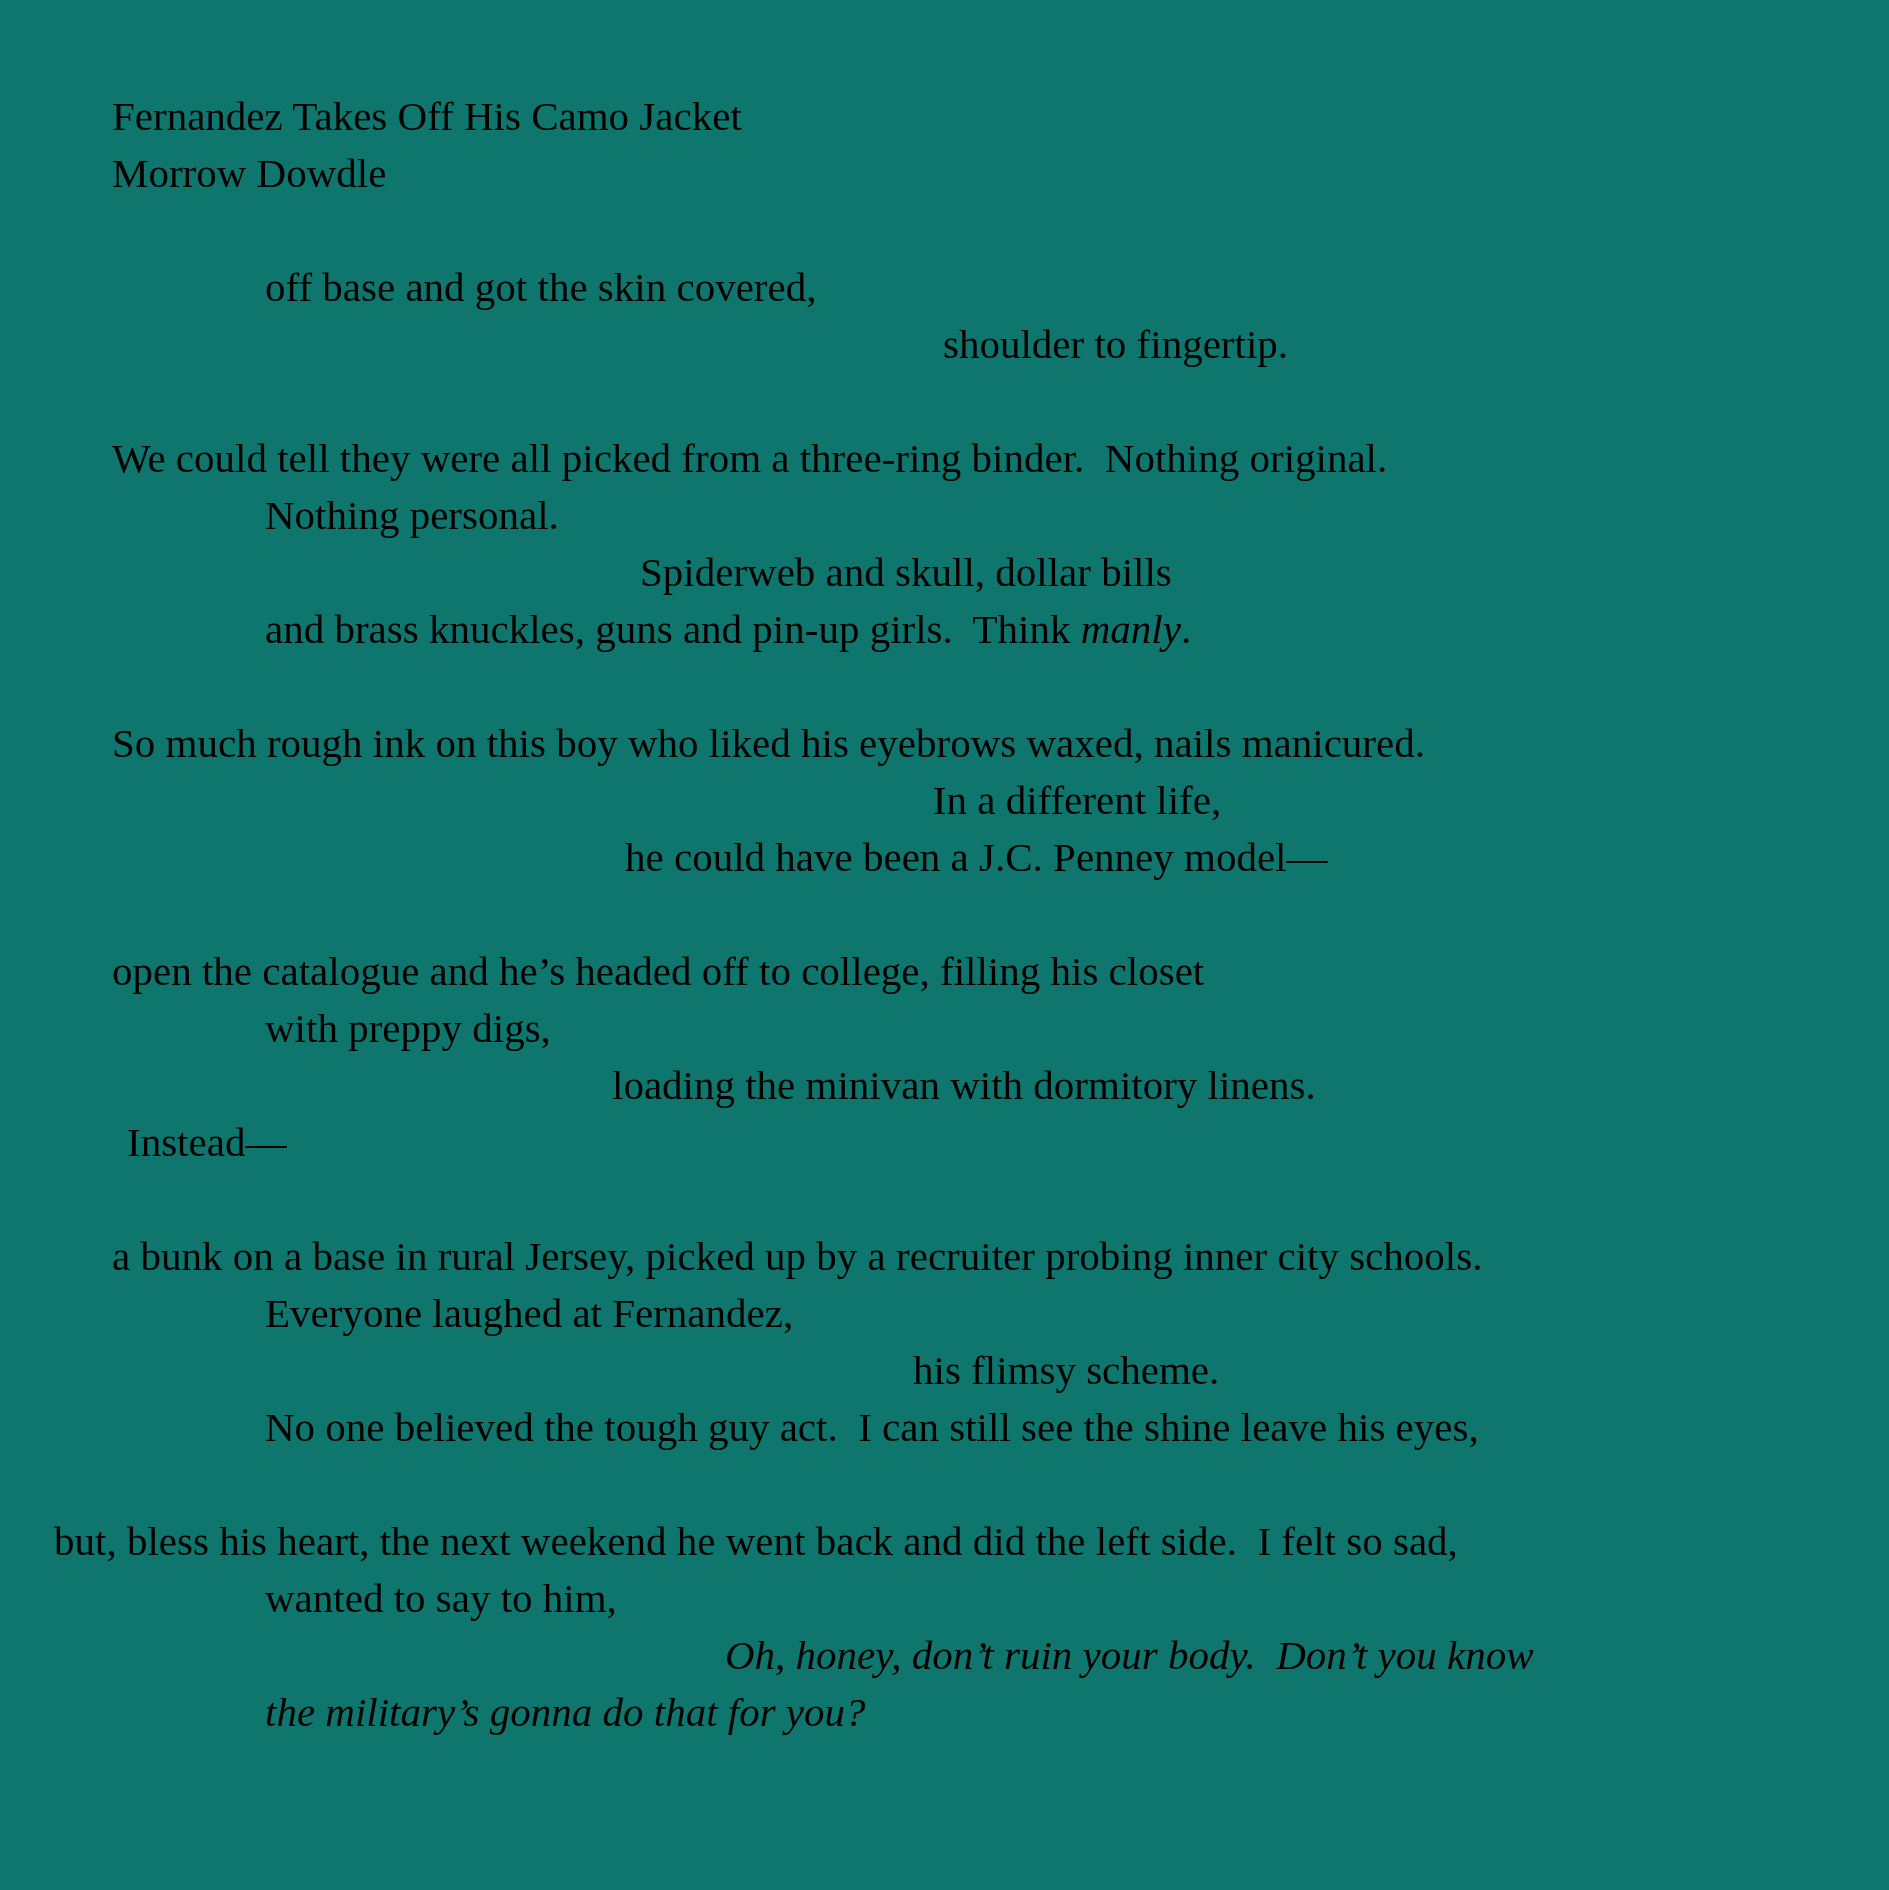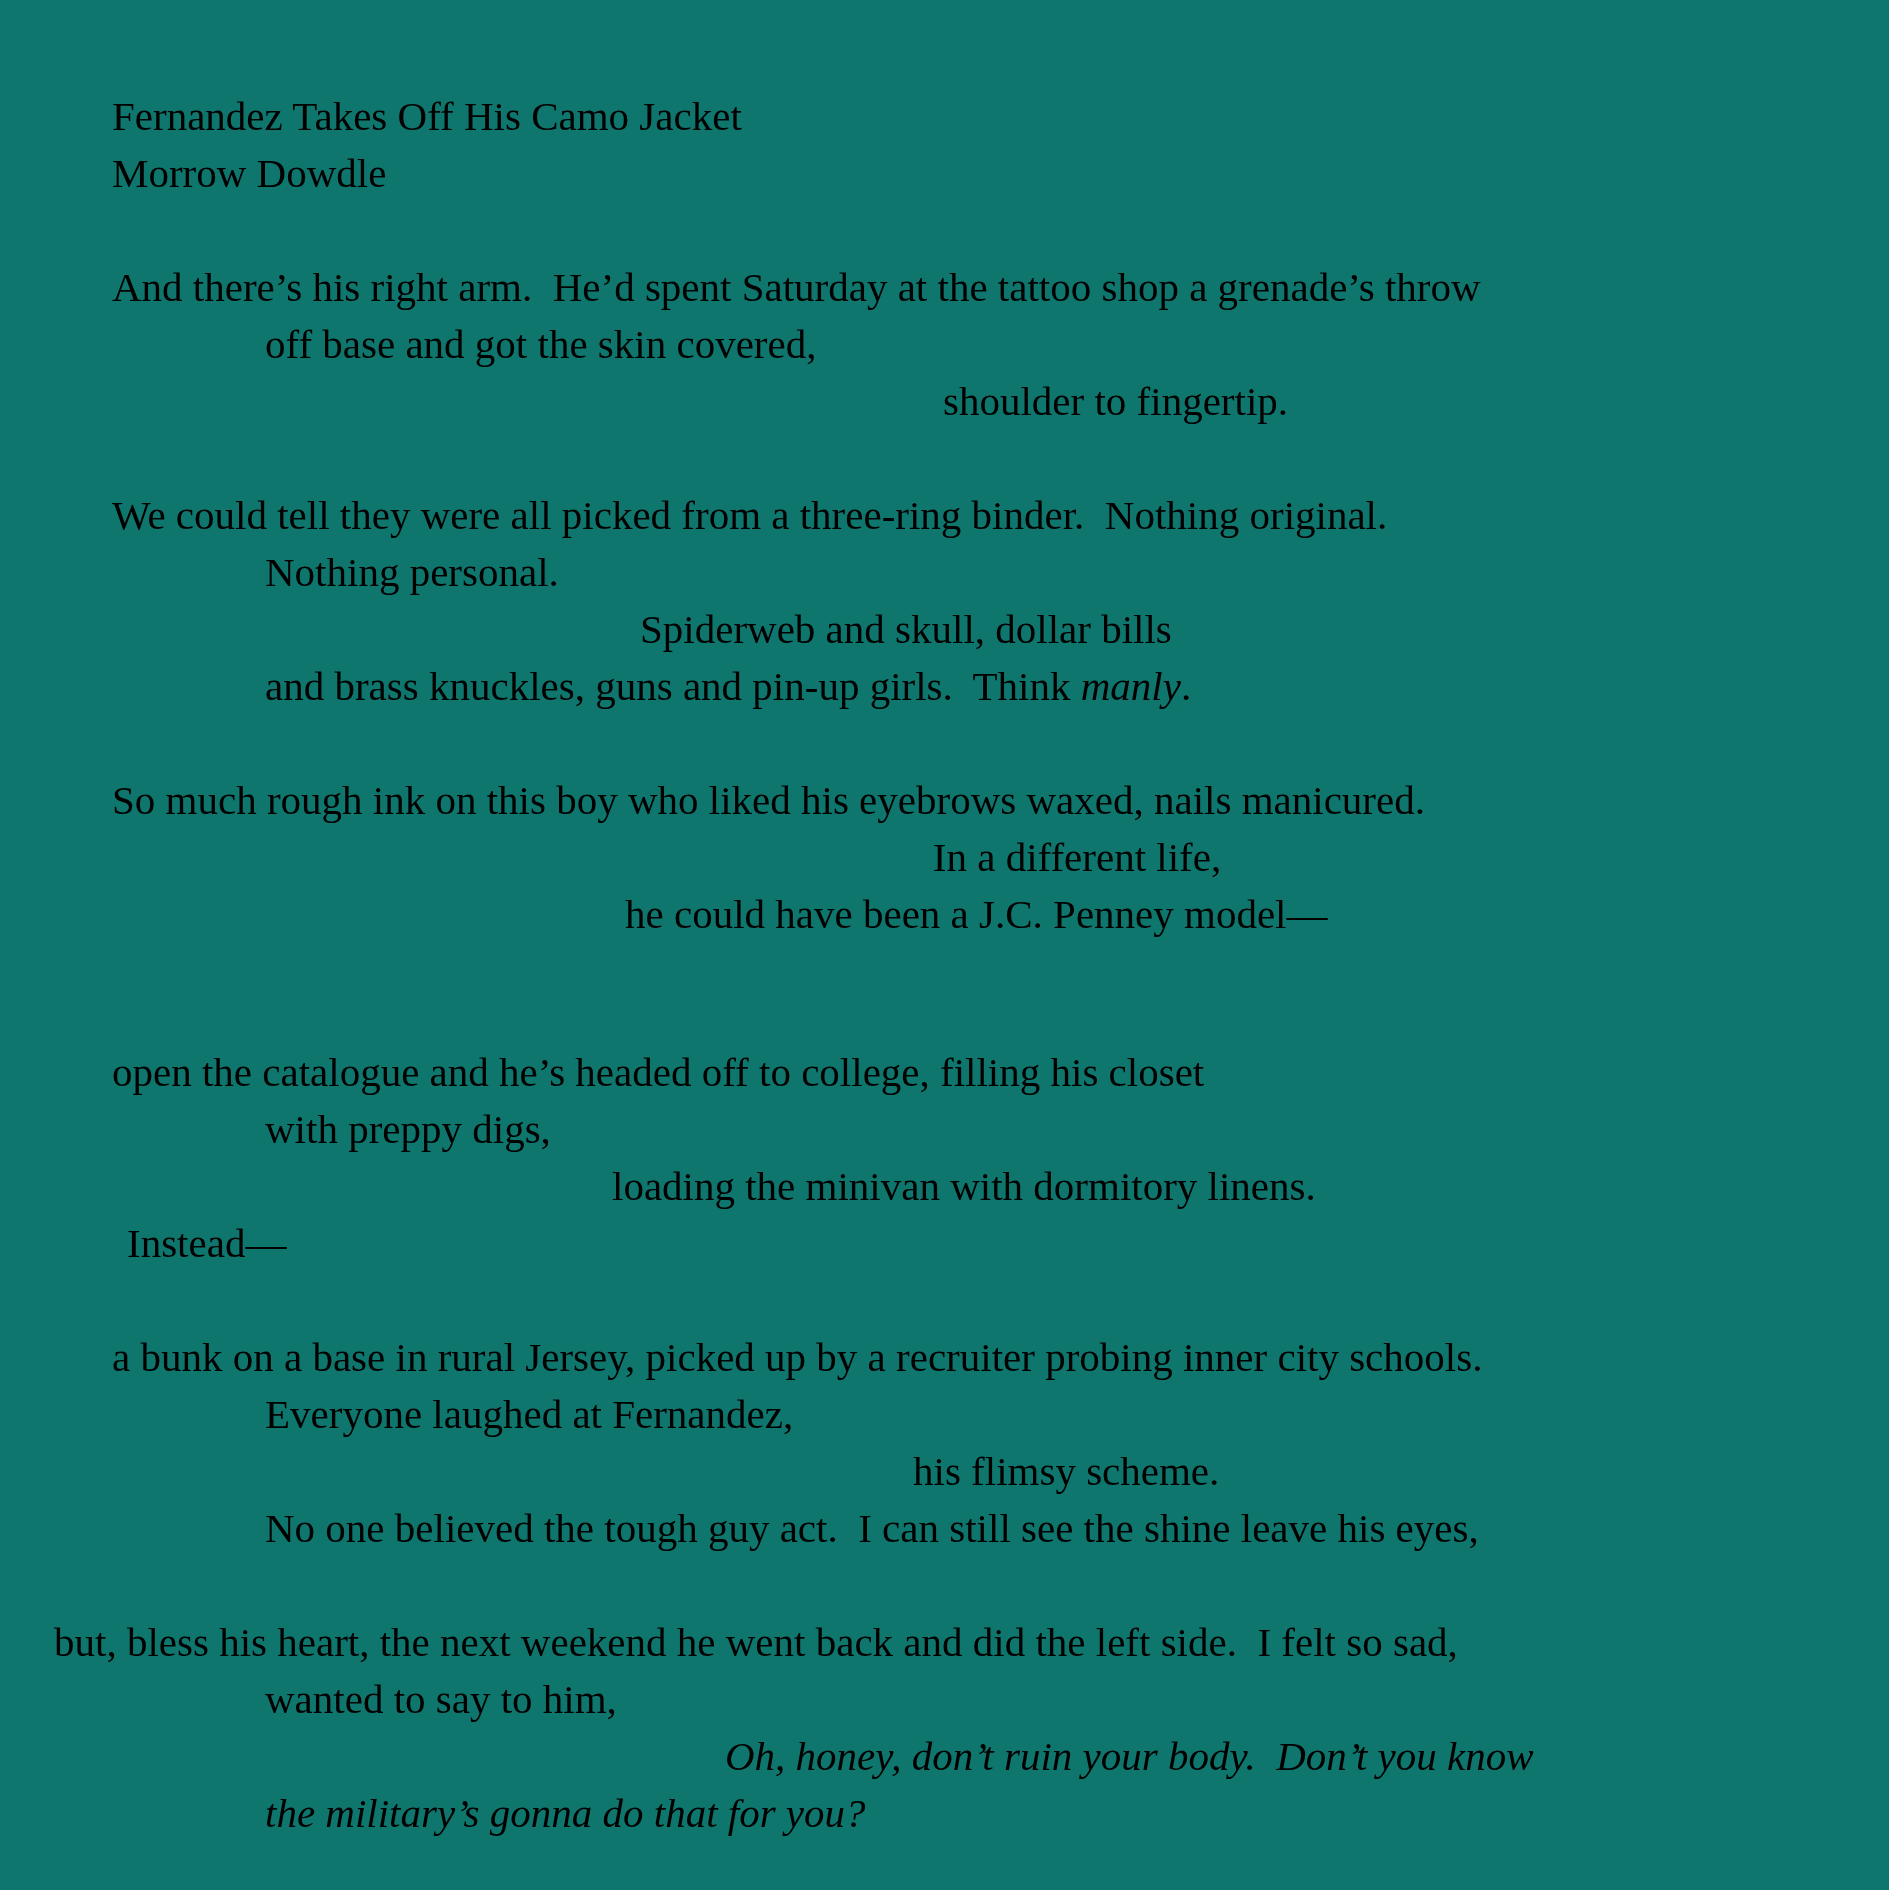--- a/index.html
+++ b/index.html
@@ -30,34 +30,33 @@
   .i { font-style: italic; text-align: center; }
 </style>
 </head>
 <body>
 
 <div class="page">
   <div class="poem-body" id="poem-body">
       <div class="line" style="padding-left: 112px;"><span>Fernandez Takes Off His Camo Jacket</span></div>
       <div class="line" style="padding-left: 112px;"><span>Morrow Dowdle</span></div>
       <div class="line" style="padding-left: 112px;"></div>
-      <div class="line" style="padding-left: 112px;"><span>And there’s his right arm.  He’d spent Saturday at the tattoo shop a grenade’s throw</span></div>
       <div class="line" style="padding-left: 265px;"><span>off base and got the skin covered,</span></div>
       <div class="line" style="padding-left: 943px;"><span>shoulder to fingertip.</span></div>
       <div class="line" style="padding-left: 112px;"></div>
       <div class="line" style="padding-left: 112px;"><span>We could tell they were all picked from a three-ring binder.  Nothing original.</span></div>
       <div class="line" style="padding-left: 265px;"><span>Nothing personal.</span></div>
       <div class="line" style="padding-left: 640px;"><span>Spiderweb and skull, dollar bills</span></div>
       <div class="line" style="padding-left: 265px;"><span>and brass knuckles, guns and pin-up girls.  Think </span><span class="i">manly</span><span>.</span></div>
       <div class="line" style="padding-left: 112px;"></div>
       <div class="line" style="padding-left: 112px;"><span>So much rough ink on this boy who liked his eyebrows waxed, nails manicured.</span></div>
       <div class="line" style="padding-left: 265px; text-align: center;"><span>In a different life,</span></div>
       <div class="line" style="padding-left: 625px;"><span>he could have been a J.C. Penney model—</span></div>
       <div class="line" style="padding-left: 112px;"></div>
-      <div class="line" style="padding-left: 112px; margin-top: 44px;"><span>open the catalogue and he’s headed off to college, filling his closet</span></div>
+      <div class="line" style="padding-left: 112px;"><span>open the catalogue and he’s headed off to college, filling his closet</span></div>
       <div class="line" style="padding-left: 265px;"><span>with preppy digs,</span></div>
       <div class="line" style="padding-left: 612px;"><span>loading the minivan with dormitory linens.</span></div>
       <div class="line" style="padding-left: 127px;"><span>Instead—</span></div>
       <div class="line" style="padding-left: 112px;"></div>
       <div class="line" style="padding-left: 112px;"><span>a bunk on a base in rural Jersey, picked up by a recruiter probing inner city schools.</span></div>
       <div class="line" style="padding-left: 265px;"><span>Everyone laughed at Fernandez,</span></div>
       <div class="line" style="padding-left: 913px;"><span>his flimsy scheme.</span></div>
       <div class="line" style="padding-left: 265px;"><span>No one believed the tough guy act.  I can still see the shine leave his eyes,</span></div>
       <div class="line" style="padding-left: 112px;"></div>
       <div class="line" style="padding-left: 54px;"><span>but, bless his heart, the next weekend he went back and did the left side.  I felt so sad,</span></div>

